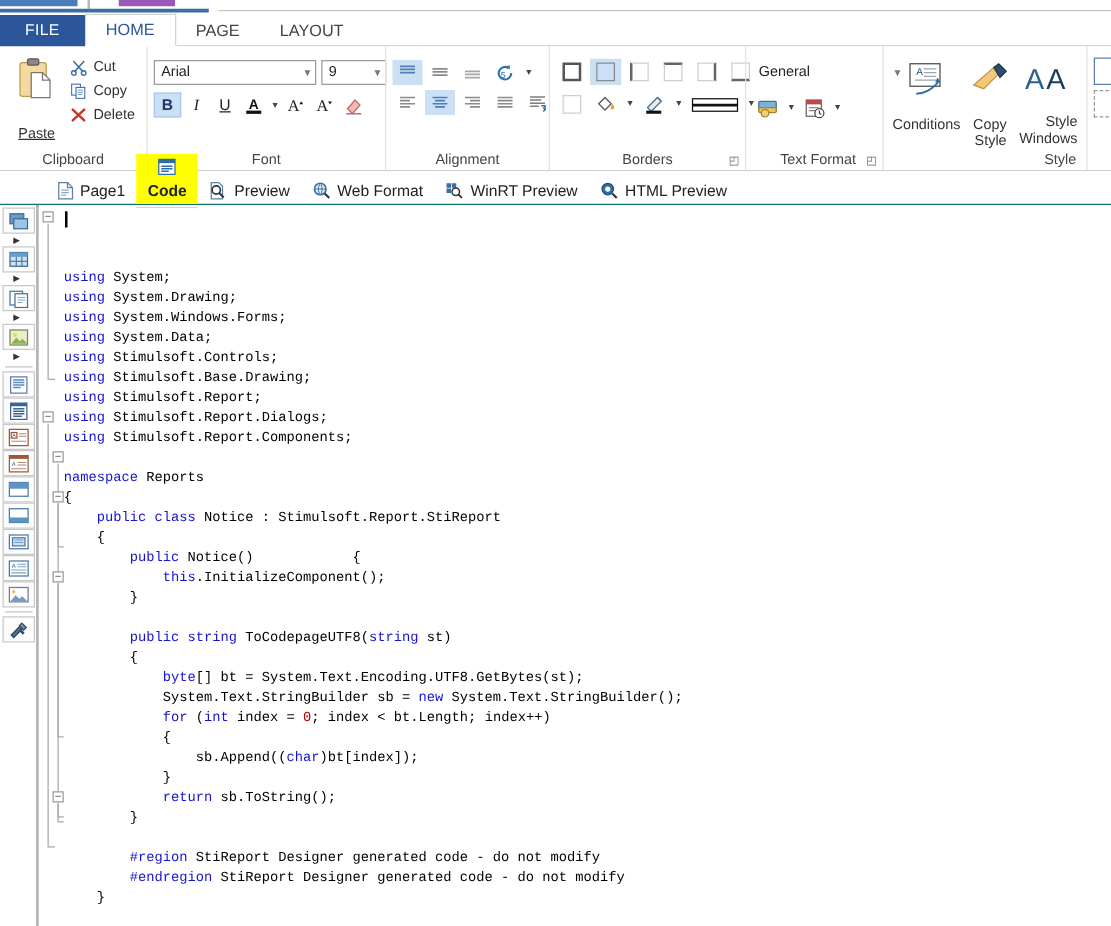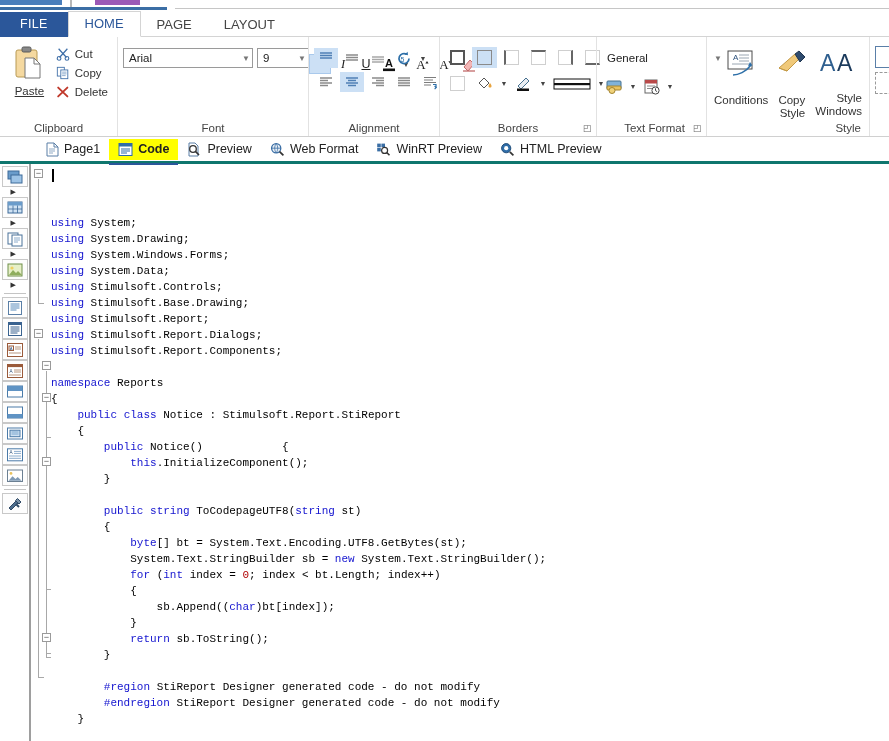--- a/index.html
+++ b/index.html
@@ -46,21 +46,21 @@
   .grp + .grp { border-left: 1px solid #e2e2e2; }
   .grp .glabel {
     position:absolute; bottom:2px; left:0; right:0; text-align:center;
     font-size: 11.5px; color:#444;
   }
   .grp .gbody { flex:1; display:flex; align-items:flex-start; padding-top:3px; }
   .dlg { position:absolute; right:4px; bottom:3px; width:9px;height:9px; font-size:9px; color:#666; line-height:9px;}
 
   
   .bigbtn { width:52px; display:flex; flex-direction:column; align-items:center; padding-top:2px; cursor:default;}
-  .bigbtn .lab { font-size:11.5px; margin-top:2px; color:#333;text-decoration:underline;}
+  .bigbtn .lab { font-size:11.5px; margin-top:18px; color:#333;text-decoration:underline;}
   .smallcol { display:flex; flex-direction:column; gap:3px; padding-top:3px; }
   .smallbtn { display:flex; align-items:center; gap:5px; padding:1px 4px 1px 2px; cursor:default;}
   .smallbtn .lab { font-size:11.5px; color:#333; }
 
   
   .fontrow1 { display:flex; gap:4px; }
   .combo {
     height:20px; border:1px solid #9a9a9a; background:#fff; display:flex; align-items:center;
     padding:0 2px 0 5px; font-size:11.5px; color:#222;
   }
@@ -92,25 +92,25 @@
   
   .tfcombo { width:122px; }
   .tfrow2 { display:flex; align-items:center; gap:1px; margin-top:8px; }
 
   
   .styleitem { width:60px; display:flex;flex-direction:column;align-items:center; padding:2px 2px 0; cursor:default;}
   .styleitem .lab { font-size:11.5px; text-align:right; color:#333; line-height:13px; margin-top:14px;}
 
   
   #viewbar {
-    height:27px; display:flex; align-items:center; gap:0px; padding-left:36px;
-    background:#fff; border-bottom:3px solid #0f766e; position:relative;
+    height:27px; display:flex; align-items:flex-end; gap:0px; padding-left:36px;
+    background:#fff; border-bottom:1px solid #0f766e; position:relative;
   }
   .vtab { display:flex; align-items:center; gap:5px; padding:3px 9px; font-size:12.5px; color:#222; cursor:default; position:relative;}
-  .vtab.hl { background:#ffff00; font-weight:bold; }
+  .vtab.hl { background:#ffff00; font-weight:bold;flex-direction:column; }
   .vtab.hl:after{content:"";position:absolute;left:0;right:0;bottom:-5px;height:2px;background:#2b579a;}
 
   
   #lefttb {
     position:absolute; left:0; top:164px; width:30px; bottom:0;
     background:#fff; border-right:1px solid #9e9e9e;
     display:flex; flex-direction:column; align-items:center; padding-top:2px;
   }
   .ltool { width:26px; height:20px; display:flex; align-items:center; justify-content:center; margin-bottom:0px; cursor:default;}
   .ltool.box { border:1px solid #c8c8c8; background:#fdfdfd; height:21px; }
@@ -196,21 +196,21 @@
             <path d="M2.5 3 L13 13 M13 3 L2.5 13" stroke="#c0392b" stroke-width="2.2" fill="none" stroke-linecap="round"></path>
           </svg>
           <span class="lab">Delete</span>
         </div>
       </div>
     </div>
     <div class="glabel">Clipboard</div>
   </div>
 
   <div class="grp" style="width:191px">
-    <div class="gbody" style="flex-direction:row; padding-top:8px;">
+    <div class="gbody" style="flex-direction:column; padding-top:8px;">
       <div class="fontrow1">
         <div class="combo" style="width:130px">
           <span class="cv">Arial</span>
           <span class="ar">▼</span>
         </div>
         <div class="combo" style="width:52px">
           <span class="cv">9</span>
           <span class="ar">▼</span>
         </div>
       </div>

